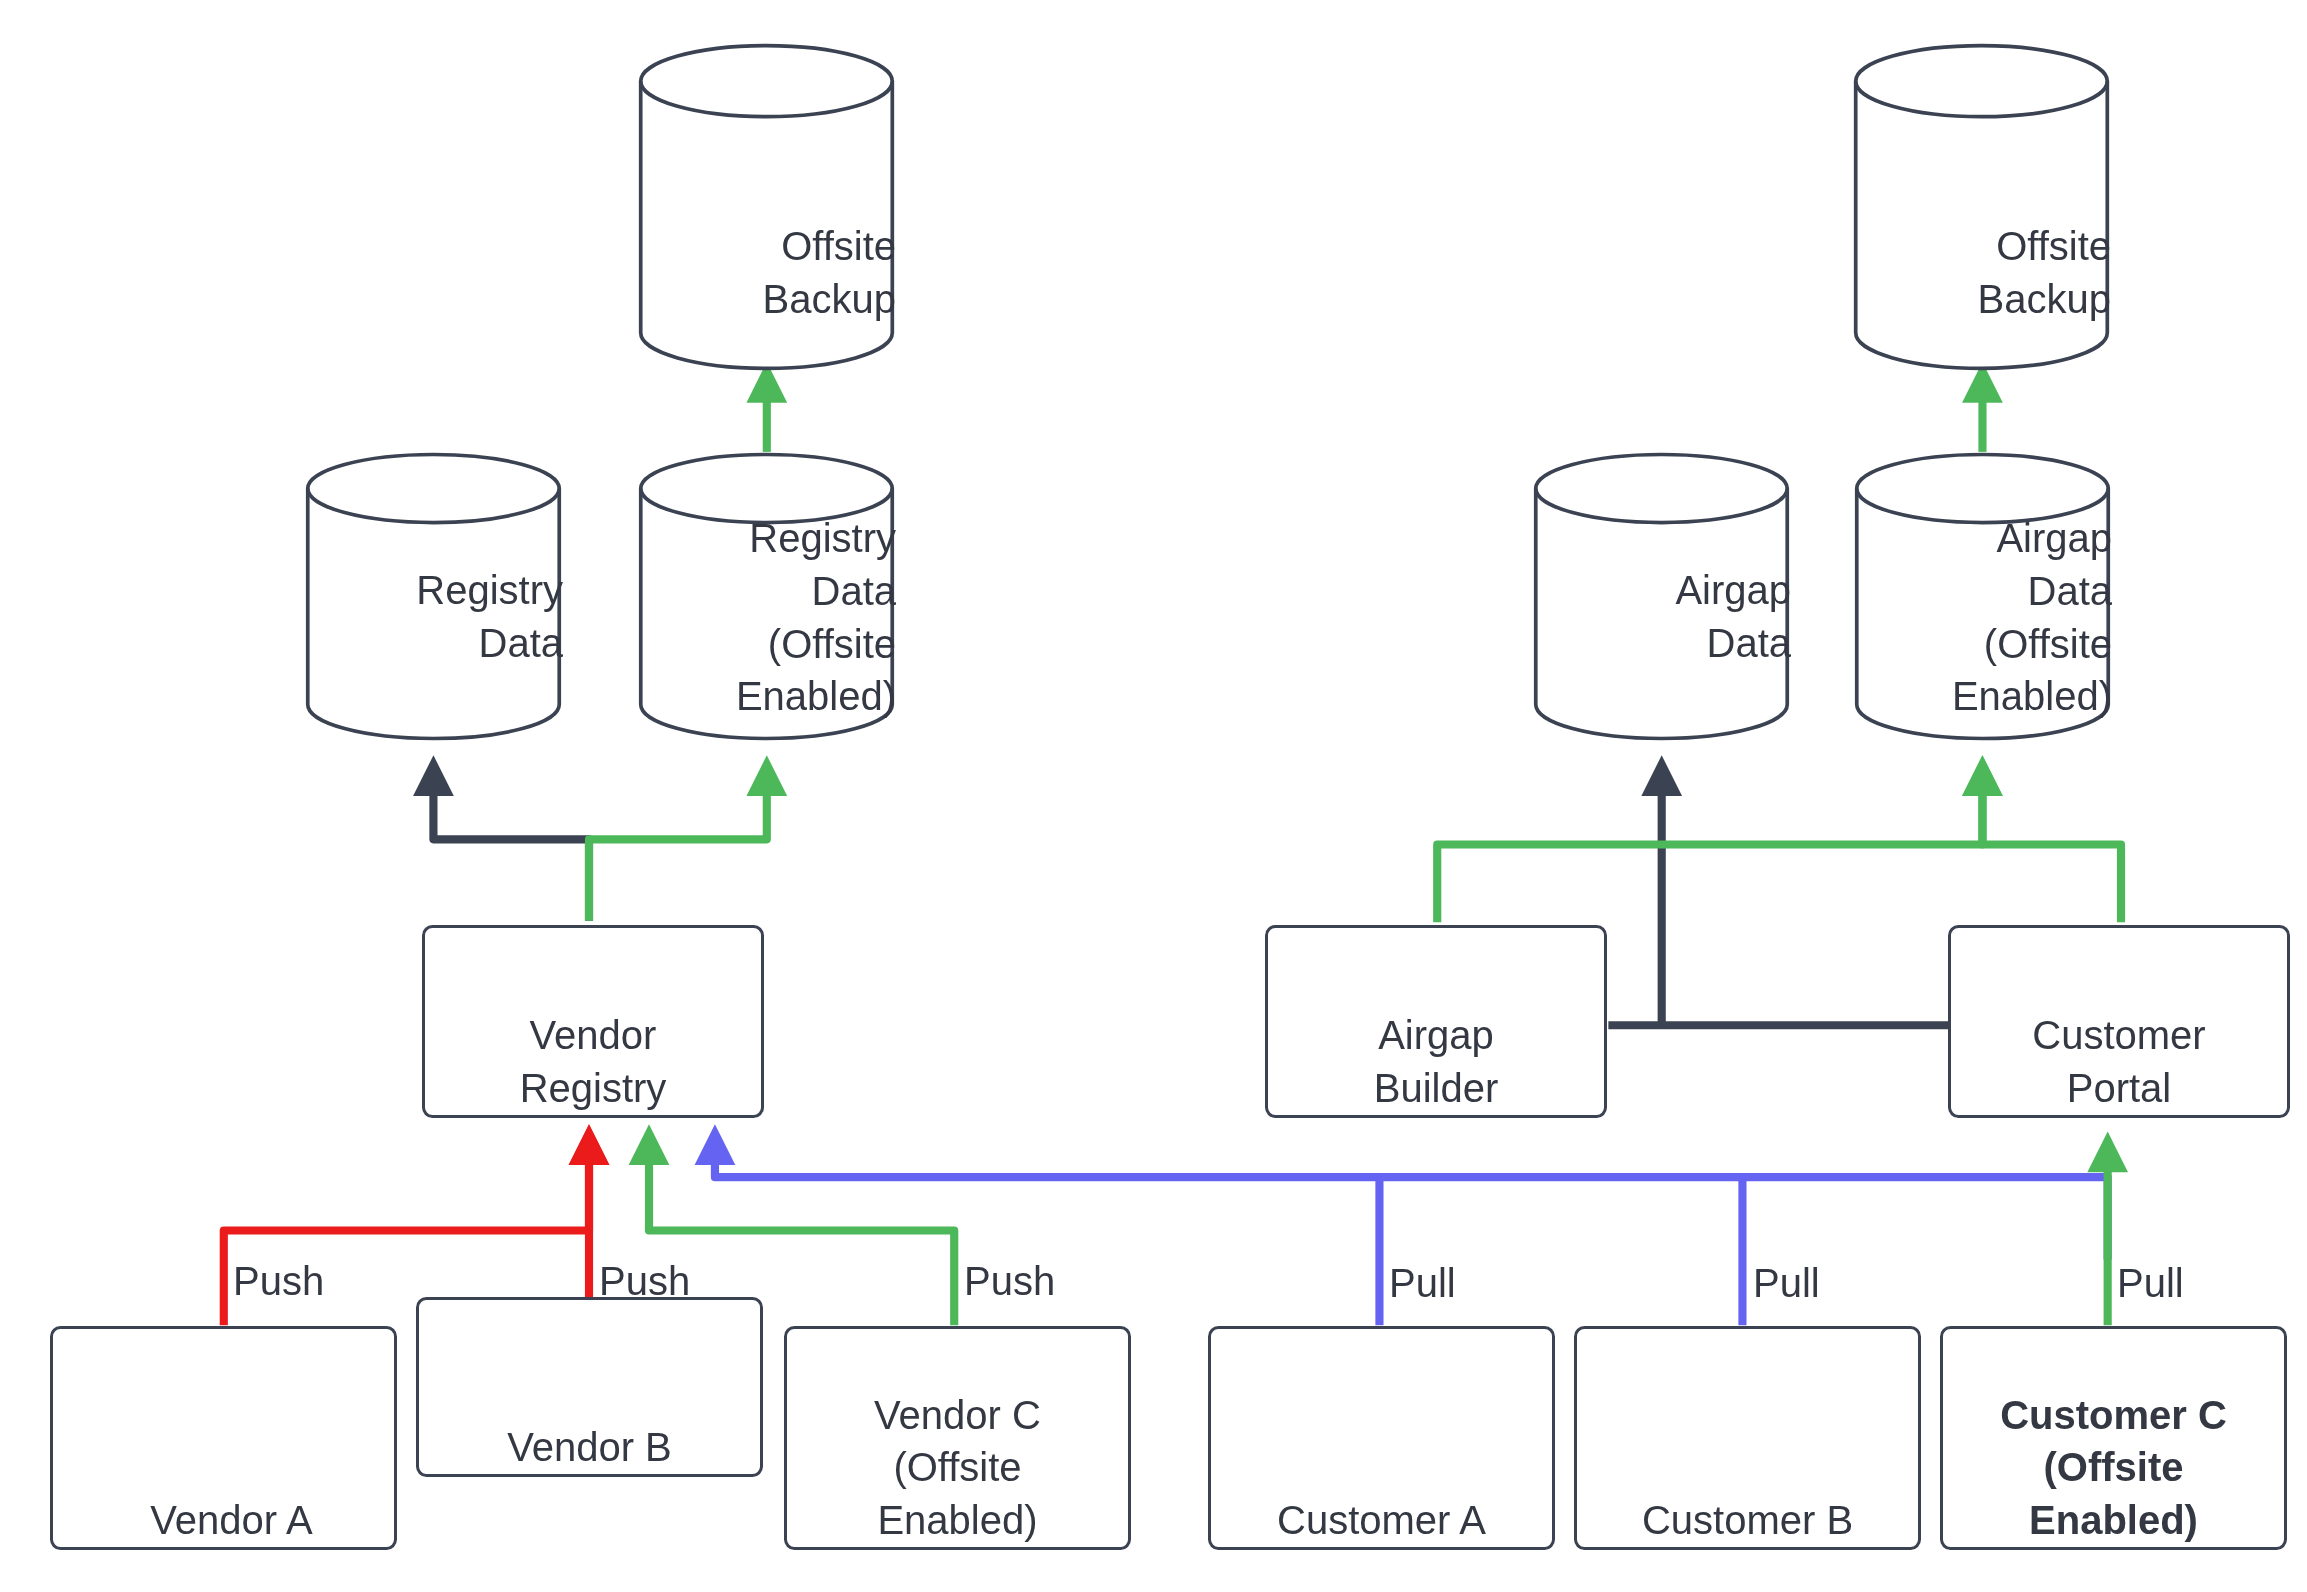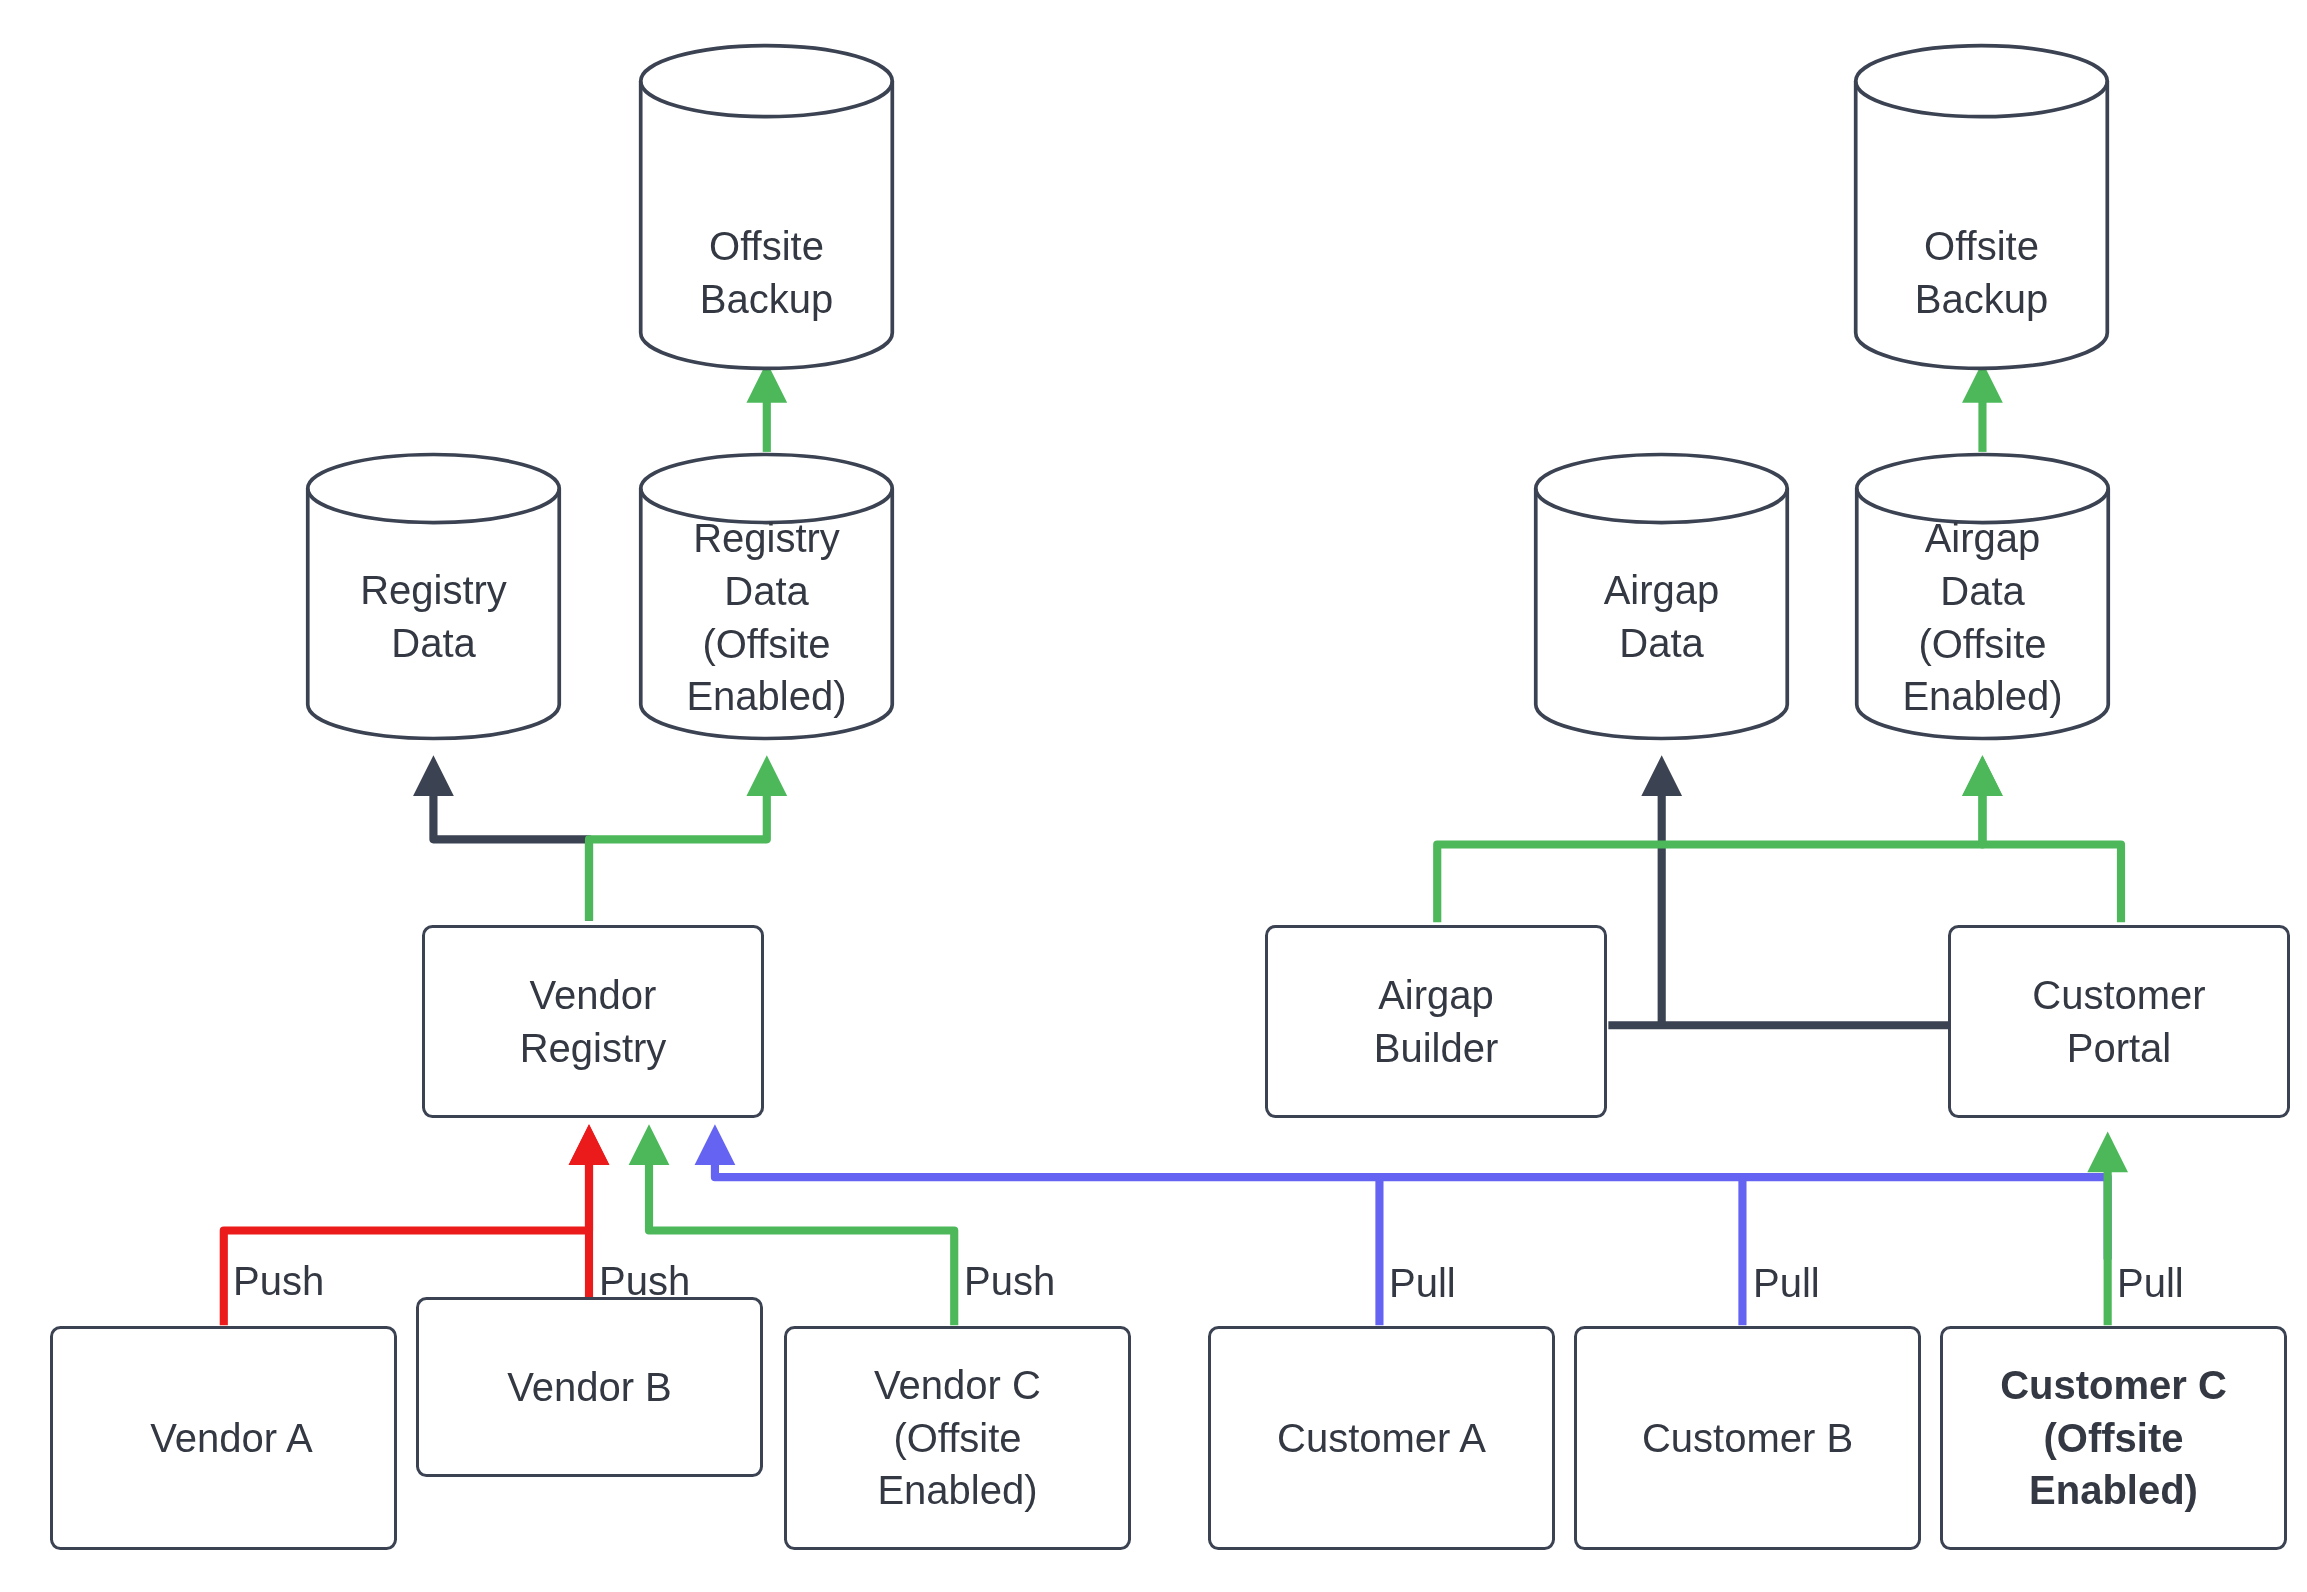--- a/index.html
+++ b/index.html
@@ -33,40 +33,41 @@
     text-align: center;
     color: #333842;
     font-size: 40px;
     line-height: 1.32;
     z-index: 5;
   }
   .node.rect {
     background: #ffffff;
     border: 3.7px solid #3b4252;
     border-radius: 10.4px;
+    align-items: flex-end;
   }
   .node .label {
     white-space: pre-line;
     pointer-events: none;
   }
   .cyl {
     position: absolute;
     z-index: 5;
   }
   .cyl svg {
     position: absolute;
     left: 0;
     top: 0;
     overflow: visible;
   }
   .cyl .label {
     position: absolute;
     left: 0;
     width: 100%;
-    text-align: center;
+    text-align: right;
     color: #333842;
     font-size: 40px;
     line-height: 1.32;
     white-space: pre-line;
     pointer-events: none;
   }
   .edge-label {
     position: absolute;
     color: #333842;
     font-size: 40px;

